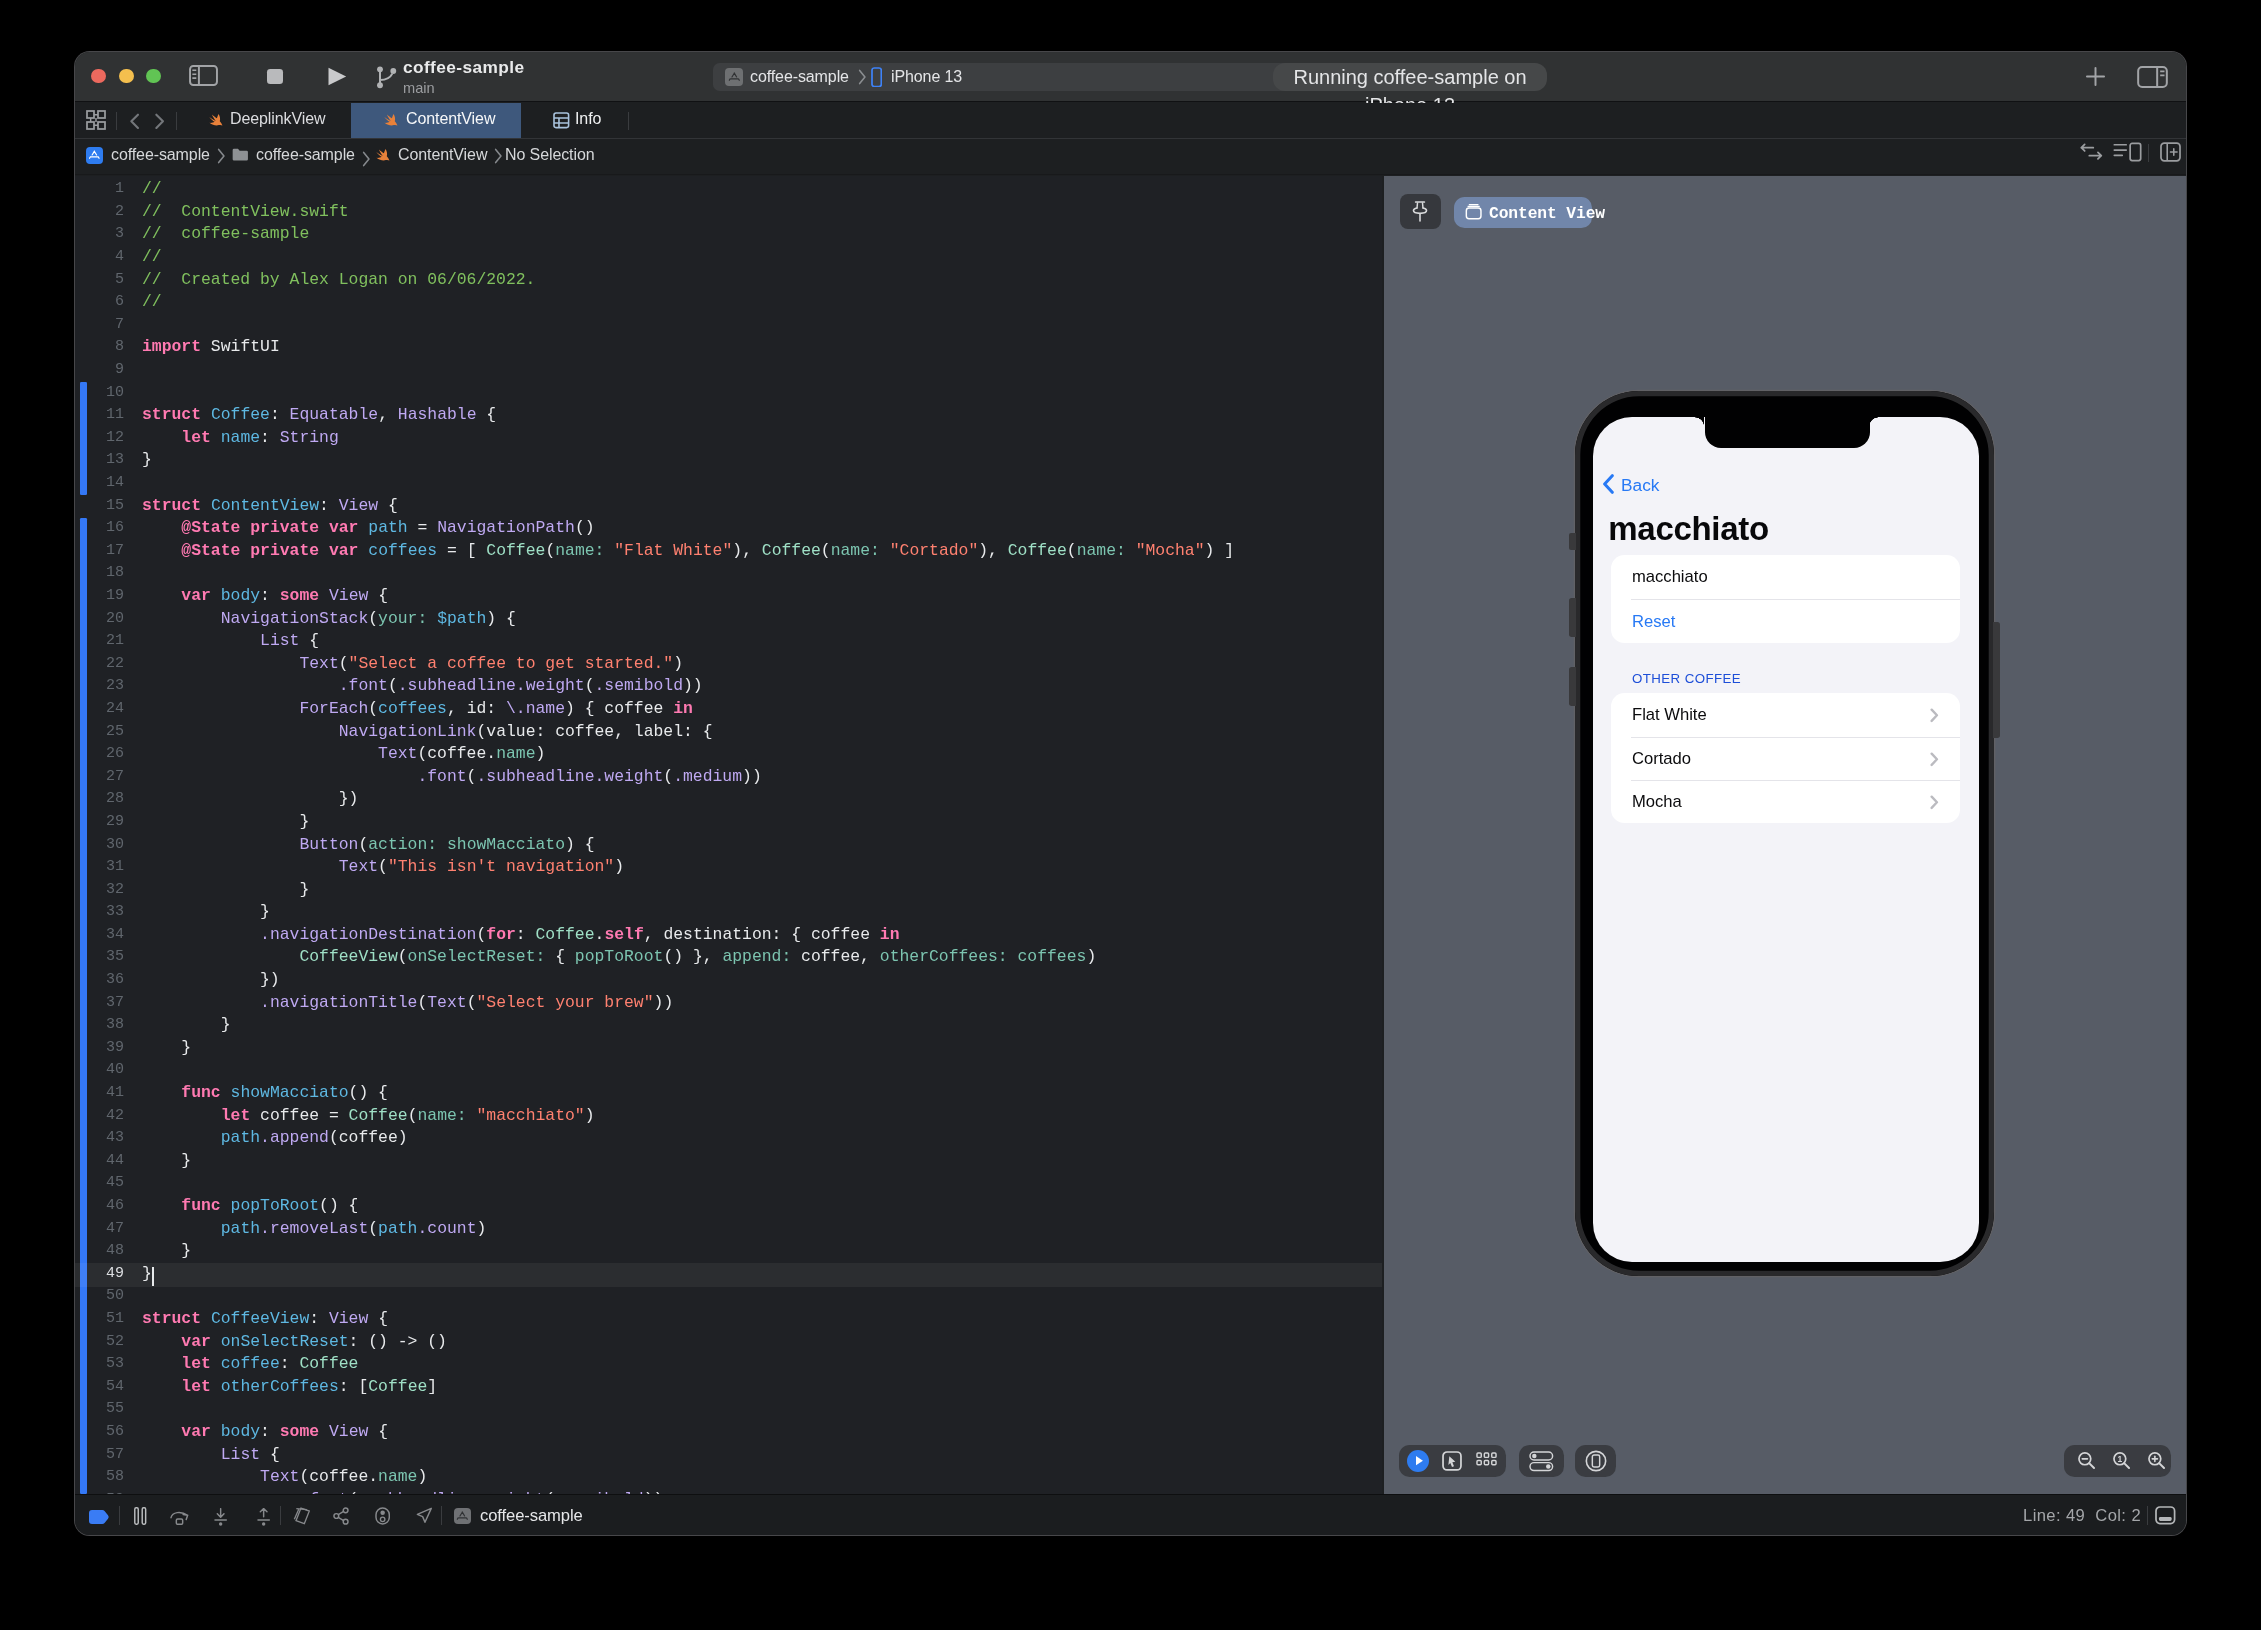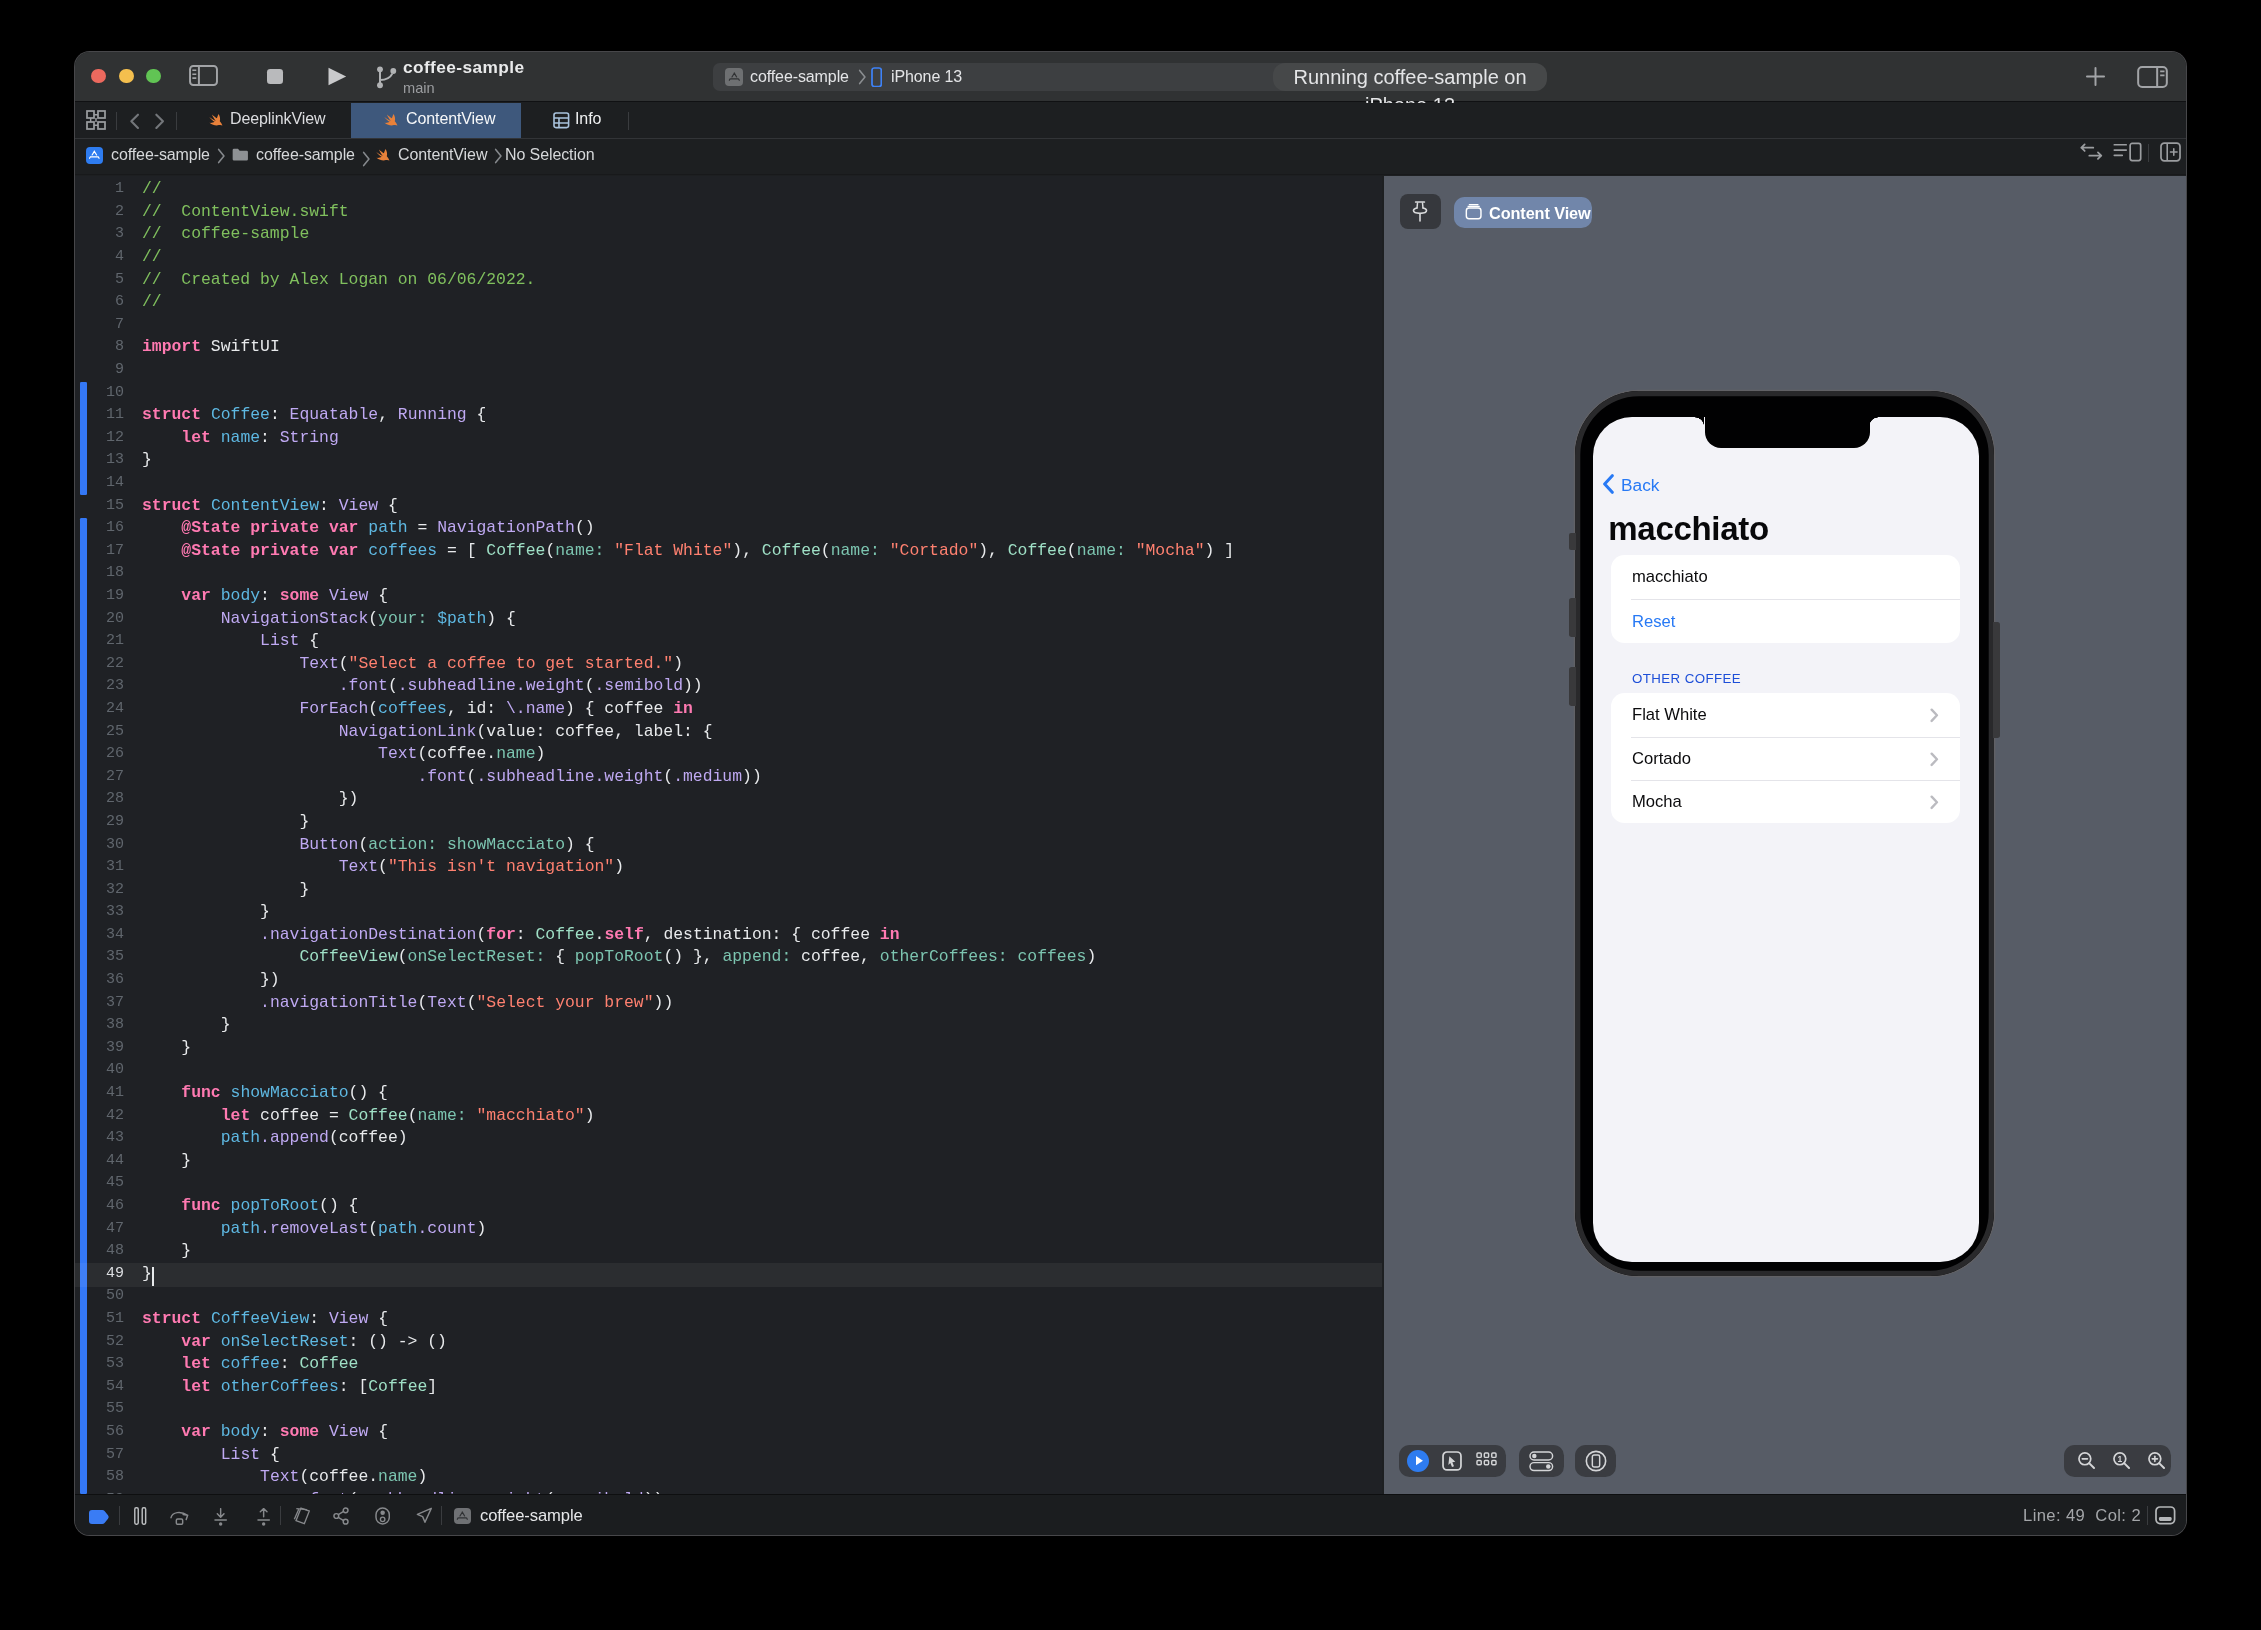--- a/index.html
+++ b/index.html
@@ -251,21 +251,21 @@
       <div id="code"><span class="c">//</span>
 <span class="c">//  ContentView.swift</span>
 <span class="c">//  coffee-sample</span>
 <span class="c">//</span>
 <span class="c">//  Created by Alex Logan on 06/06/2022.</span>
 <span class="c">//</span>
 
 <span class="k">import</span> SwiftUI
 
 
-<span class="k">struct</span> <span class="t">Coffee</span>: <span class="l">Equatable</span>, <span class="l">Running</span> {
+<span class="k">struct</span> <span class="t">Coffee</span>: <span class="l">Equatable</span>, <span class="l">Hashable</span> {
     <span class="k">let</span> <span class="t">name</span>: <span class="l">String</span>
 }
 
 <span class="k">struct</span> <span class="t">ContentView</span>: <span class="l">View</span> {
     <span class="k">@State</span> <span class="k">private</span> <span class="k">var</span> <span class="t">path</span> = <span class="l">NavigationPath</span>()
     <span class="k">@State</span> <span class="k">private</span> <span class="k">var</span> <span class="t">coffees</span> = [ <span class="g">Coffee</span>(<span class="m">name:</span> <span class="s">"Flat White"</span>), <span class="g">Coffee</span>(<span class="m">name:</span> <span class="s">"Cortado"</span>), <span class="g">Coffee</span>(<span class="m">name:</span> <span class="s">"Mocha"</span>) ]
 
     <span class="k">var</span> <span class="t">body</span>: <span class="k">some</span> <span class="l">View</span> {
         <span class="l">NavigationStack</span>(<span class="m">your:</span> <span class="t">$path</span>) {
             <span class="l">List</span> {
@@ -317,21 +317,21 @@
         <path d="M9.8 2 L9 11 M17.2 2 L18 11" stroke="#d8d9db" stroke-width="2.2" fill="none"></path>
         <path d="M9 10.5 c-3.2 0.8-5.3 2.2-5.3 3.9 0 2.6 4.4 4.1 9.8 4.1 s9.8-1.5 9.8-4.1 c0-1.7-2.1-3.1-5.3-3.9" fill="none" stroke="#d8d9db" stroke-width="2.4" stroke-linecap="round"></path>
         <path d="M13.5 19.5 V30" stroke="#d8d9db" stroke-width="2.4" stroke-linecap="round" fill="none"></path>
       </svg>
 
       <div class="abs" style="left:70px; top:20.6px; width:138px; height:31px; background:#7186aa; border-radius:10.6px;"></div>
       <svg class="icon" style="left:81px; top:28px;" width="17.3" height="16" viewBox="0 0 26 24">
         <rect x="2" y="6" width="22" height="16" rx="4" fill="none" stroke="#fff" stroke-width="2.2"></rect>
         <path d="M4.5 3.5 h17 M6.5 0.8 h13" stroke="#fff" stroke-width="1.8" stroke-linecap="round"></path>
       </svg>
-      <div class="abs" style="left:105px; top:28px; font-size:16.3px; font-weight:bold; letter-spacing:-0.1px; color:#fff;">Content View</div>
+      <div class="abs" style="left:105px; top:28px; font-size:16.3px; font-weight:bold; letter-spacing:-0.1px; color:#fff;font-family:Liberation Mono, monospace;">Content View</div>
 
       <div class="abs" style="left:191px; top:215px; width:419px; height:885px; background:#010102; border-radius:64px; box-shadow:0 0 0 1.3px #616165, inset 0 0 0 5.3px #29292b;"></div>
 
       <div class="abs" style="left:185px; top:357px; width:6.6px; height:17.3px; background:#39393b; border-radius:2px 0 0 2px;"></div>
       <div class="abs" style="left:185px; top:422px; width:7.3px; height:39px; background:#39393b; border-radius:2.7px 0 0 2.7px;"></div>
       <div class="abs" style="left:185px; top:491px; width:7.3px; height:39px; background:#39393b; border-radius:2.7px 0 0 2.7px;"></div>
       <div class="abs" style="left:609px; top:446px; width:7.3px; height:116px; background:#39393b; border-radius:0 2.7px 2.7px 0;"></div>
 
       <div class="abs" style="left:209px; top:241px; width:386px; height:845px; background:#f3f3f8; border-radius:39px; overflow:hidden;">
 

